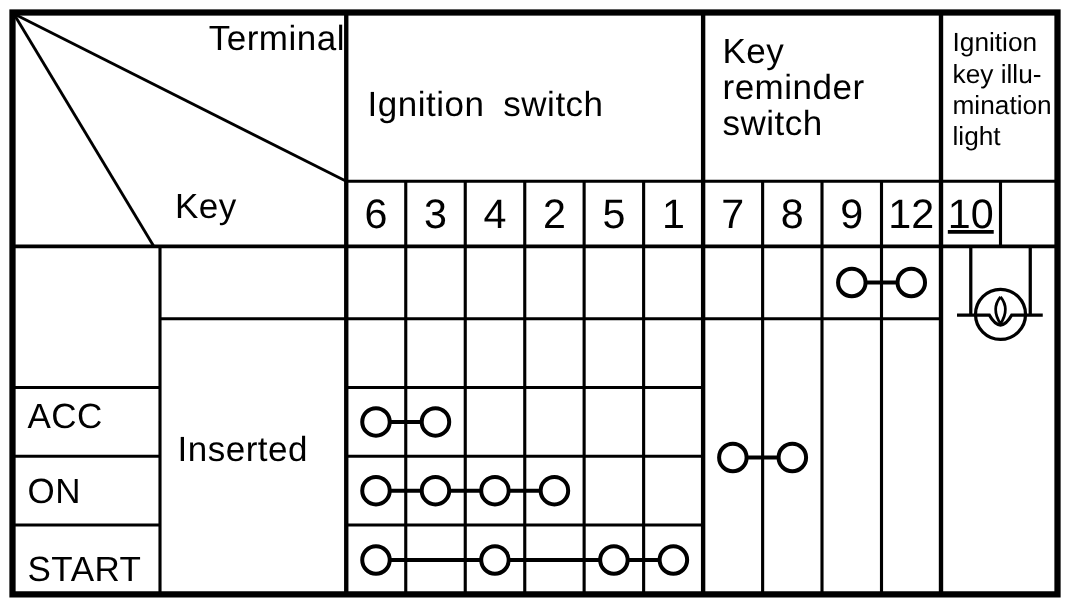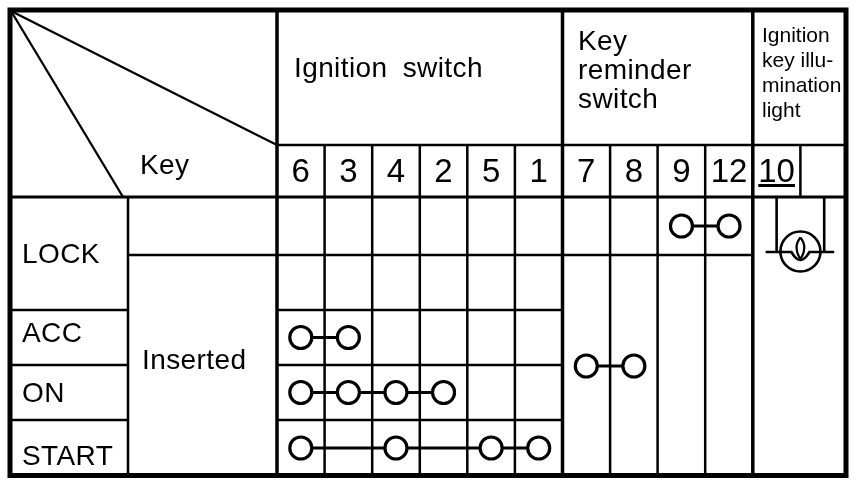--- a/index.html
+++ b/index.html
@@ -7,21 +7,21 @@
     position:relative;width:864px;height:486px;background:#ffffff;
     font-family:"Liberation Sans","DejaVu Sans",sans-serif;color:#000;
     overflow:hidden;
   }
   .stage svg{position:absolute;left:0;top:0;}
   .lbl{position:absolute;font-size:28px;line-height:29px;letter-spacing:.4px;white-space:pre;}
   .vcenter{display:flex;align-items:center;}
   #lbl-terminal{left:120px;top:16px;width:156px;text-align:right;}
   #lbl-position{left:22px;top:121px;}
   #lbl-key{left:140px;top:150px;}
-  #lbl-ignition-switch{left:294px;top:53px;word-spacing:7px;text-align:right;}
+  #lbl-ignition-switch{left:294px;top:69px;word-spacing:7px;text-align:right;}
   #lbl-key-reminder{left:578px;top:26px;}
   #lbl-illumination{left:762px;top:22px;font-size:21px;line-height:25px;letter-spacing:0;}
   #lbl-lock{left:22px;top:197px;height:113px;}
   #lbl-acc{left:22px;top:310px;height:44px;}
   #lbl-on{left:22px;top:365px;height:55px;}
   #lbl-start{left:22px;top:420px;height:71px;}
   #lbl-removed{left:142px;top:197px;height:58px;}
   #lbl-inserted{left:142px;top:255px;height:173px;margin-top:18px;}
   .terminal-cell{
     position:absolute;top:145px;height:52px;width:47.6px;
@@ -93,20 +93,21 @@
       </g>
       <g>
         <line x1="776.6215" y1="198" x2="776.6215" y2="252" stroke="#000000" stroke-width="2.6"></line>
         <line x1="824.2044999999999" y1="198" x2="824.2044999999999" y2="252" stroke="#000000" stroke-width="2.6"></line>
         <circle cx="800.413" cy="251.5" r="20" fill="none" stroke="#000000" stroke-width="2.6"></circle>
         <path d="M765.6215,252 H791.413 Q800.413,268 809.413,252 H834.2044999999999" fill="none" stroke="#000000" stroke-width="2.6"></path>
         <path d="M800.413,237.5 C804.913,243 805.913,250.5 800.413,259 C794.913,250.5 795.913,243 800.413,237.5" fill="#ffffff" stroke="#000000" stroke-width="2.2"></path>
       </g>
     </svg>
 
+  <div class="lbl" id="lbl-terminal">Terminal</div>
   <div class="lbl" id="lbl-key">Key</div>
 
   <div class="lbl" id="lbl-ignition-switch">Ignition switch</div>
   <div class="lbl" id="lbl-key-reminder">Key
 reminder
 switch</div>
   <div class="lbl" id="lbl-illumination">Ignition
 key illu-
 mination
 light</div>
@@ -116,20 +117,19 @@
   <div class="terminal-cell" style="left: 372.166px;">4</div>
   <div class="terminal-cell" style="left: 419.749px;">2</div>
   <div class="terminal-cell" style="left: 467.332px;">5</div>
   <div class="terminal-cell" style="left: 514.915px;">1</div>
   <div class="terminal-cell" style="left: 562.498px;">7</div>
   <div class="terminal-cell" style="left: 610.081px;">8</div>
   <div class="terminal-cell" style="left: 657.664px;">9</div>
   <div class="terminal-cell" style="left: 705.247px;">12</div>
   <div class="terminal-cell" style="left: 752.83px; text-decoration: underline;">10</div>
 
-  <div class="lbl vcenter" id="lbl-lock">LOCK</div>
   <div class="lbl vcenter" id="lbl-acc">ACC</div>
   <div class="lbl vcenter" id="lbl-on">ON</div>
   <div class="lbl vcenter" id="lbl-start">START</div>
 
   <div class="lbl vcenter" id="lbl-inserted">Inserted</div>
 
 </div>
 
 </body></html>

